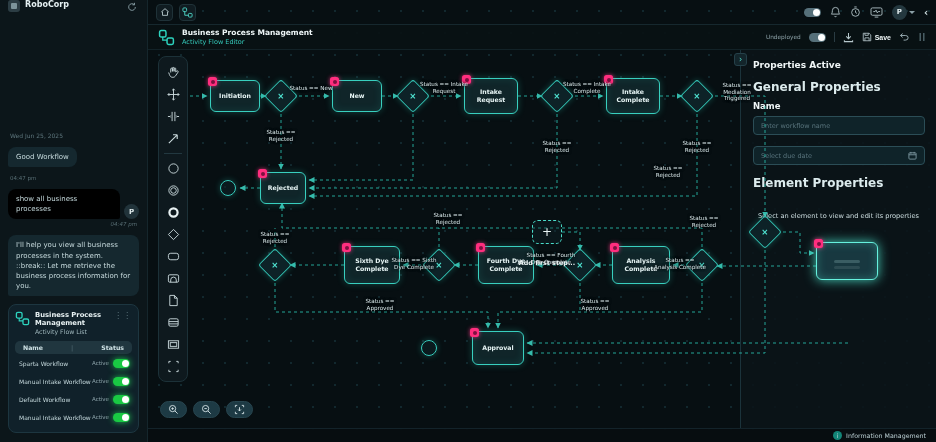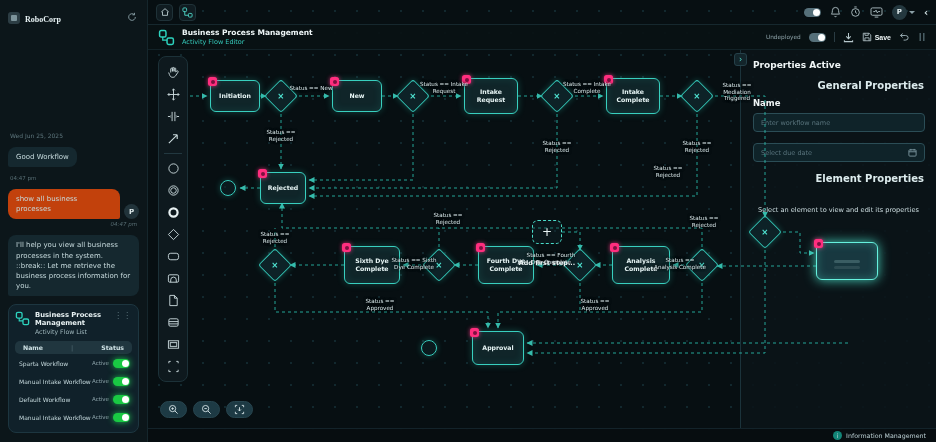--- a/index.html
+++ b/index.html
@@ -3,34 +3,34 @@
 <meta charset="utf-8">
 <style>
   * { margin:0; padding:0; box-sizing:border-box; }
   html,body { width:936px; height:442px; overflow:hidden; background:#04090b;
     font-family:"DejaVu Sans", sans-serif; color:#cfe0e3; }
   .app { display:flex; width:936px; height:442px; }
 
   
   .sidebar { width:148px; height:442px; background:#0c161a; border-right:1px solid #15262c;
     display:flex; flex-direction:column; padding:0 8px; position:relative; }
-  .sb-head { display:flex; align-items:flex-end; gap:5px; height:24px; flex:0 0 auto;font-family:Liberation Serif, serif; }
+  .sb-head { display:flex; align-items:flex-start; gap:5px; height:24px; flex:0 0 auto; }
   .sb-logo { width:12px; height:12px; border-radius:3px; background:#2c3d44; display:flex;
     align-items:center; justify-content:center; }
   .sb-logo i { width:6px; height:6px; background:#7d949b; border-radius:1px; display:block; }
   .sb-brand { font-size:8px; font-weight:bold; color:#e6f1f3; flex:1; }
   .icon-btn { background:none; border:none; cursor:pointer; display:flex; align-items:center;
     justify-content:center; padding:2px; }
   .spacer { flex:1 1 auto; }
   .sb-date { font-size:6px; color:#5d757c; margin:4px 0 8px 2px; }
   .bubble { background:#15282f; color:#c6dadd; font-size:7px; padding:5px 8px; border-radius:8px;
     border-bottom-left-radius:2px; width:fit-content; max-width:118px; margin-bottom:6px; line-height:1.45; }
   .time { font-size:5.5px; color:#566c72; margin:2px 0 8px 2px; }
   .user-row { display:flex; justify-content:flex-end; align-items:flex-end; gap:4px; }
-  .bubble.user { background:#c2410c; border-radius:8px; border-bottom-right-radius:2px; margin-bottom:0; }
+  .bubble.user { background:#000000; border-radius:8px; border-bottom-right-radius:2px; margin-bottom:0; }
   .avatar-sm { width:15px; height:15px; border-radius:50%; background:#21333a; color:#dfe9eb;
     font-size:7px; font-weight:bold; display:flex; align-items:center; justify-content:center; flex:0 0 auto; }
   .time.right { text-align:right; font-style:italic; margin-right:2px; }
   .bubble.long { max-width:132px; }
   .flow-card { background:#10212a; border:1px solid #1d3640; border-radius:8px; padding:6px; margin-top:2px; }
   .fc-head { display:flex; align-items:flex-start; gap:5px; }
   .fc-titles { flex:1; }
   .fc-title { font-size:6.8px; font-weight:bold; color:#e8f2f3; }
   .fc-sub { font-size:6.2px; color:#9fb7bc; margin-top:1px; }
   .drag-dots { color:#5e767d; font-size:8px; letter-spacing:1px; }
@@ -111,21 +111,21 @@
   .addstep { position:absolute; border:1px dashed #49dcc9; border-radius:6px; background:rgba(18,40,45,.35);
     display:flex; align-items:center; justify-content:center; color:#eaf6f6; font-size:12px;
     pointer-events:auto; cursor:pointer; }
   .addstep-label { position:absolute; transform:translate(-50%,0); font-size:6.4px; font-weight:bold;
     color:#eef6f6; white-space:nowrap;margin-top:11px; }
 
   
   .panel { position:absolute; top:0; right:0; bottom:0; width:196px; z-index:10;
     background:rgba(10,20,25,.86); border-left:1px solid #1b333b; padding:10px 12px; }
   .panel h1 { font-size:9px; color:#f0f6f7; margin-bottom:10px; }
-  .p-sec { font-size:10px; font-weight:bold; color:#dcebed; margin-bottom:7px;text-align:right; }
+  .p-sec { font-size:12px; font-weight:bold; color:#dcebed; margin-bottom:7px; }
   .p-lbl { font-size:8.5px; font-weight:bold; color:#f0f6f7; margin-bottom:5px; }
   .p-input { display:flex; align-items:center; width:172px; height:19px; background:#0f2329;
     border:1px solid #2b4d56; border-radius:4px; padding:0 7px; margin-bottom:11px; }
   .p-input input { flex:1; background:none; border:none; outline:none; font-size:6.5px; color:#cfe0e3;
     font-family:"DejaVu Sans", sans-serif; }
   .p-input input::placeholder { color:#58737c; }
   .p-empty { font-size:6.6px; color:#cfdfe2; text-align:center; margin-top:22px; line-height:1.5; }
   .panel-collapse { position:absolute; top:3px; right:189px; width:13px; height:13px; z-index:30;
     background:#13252b; border:1px solid #254049; border-radius:3px; color:#54e0cd; font-size:8px;
     display:flex; align-items:center; justify-content:center; cursor:pointer; }

